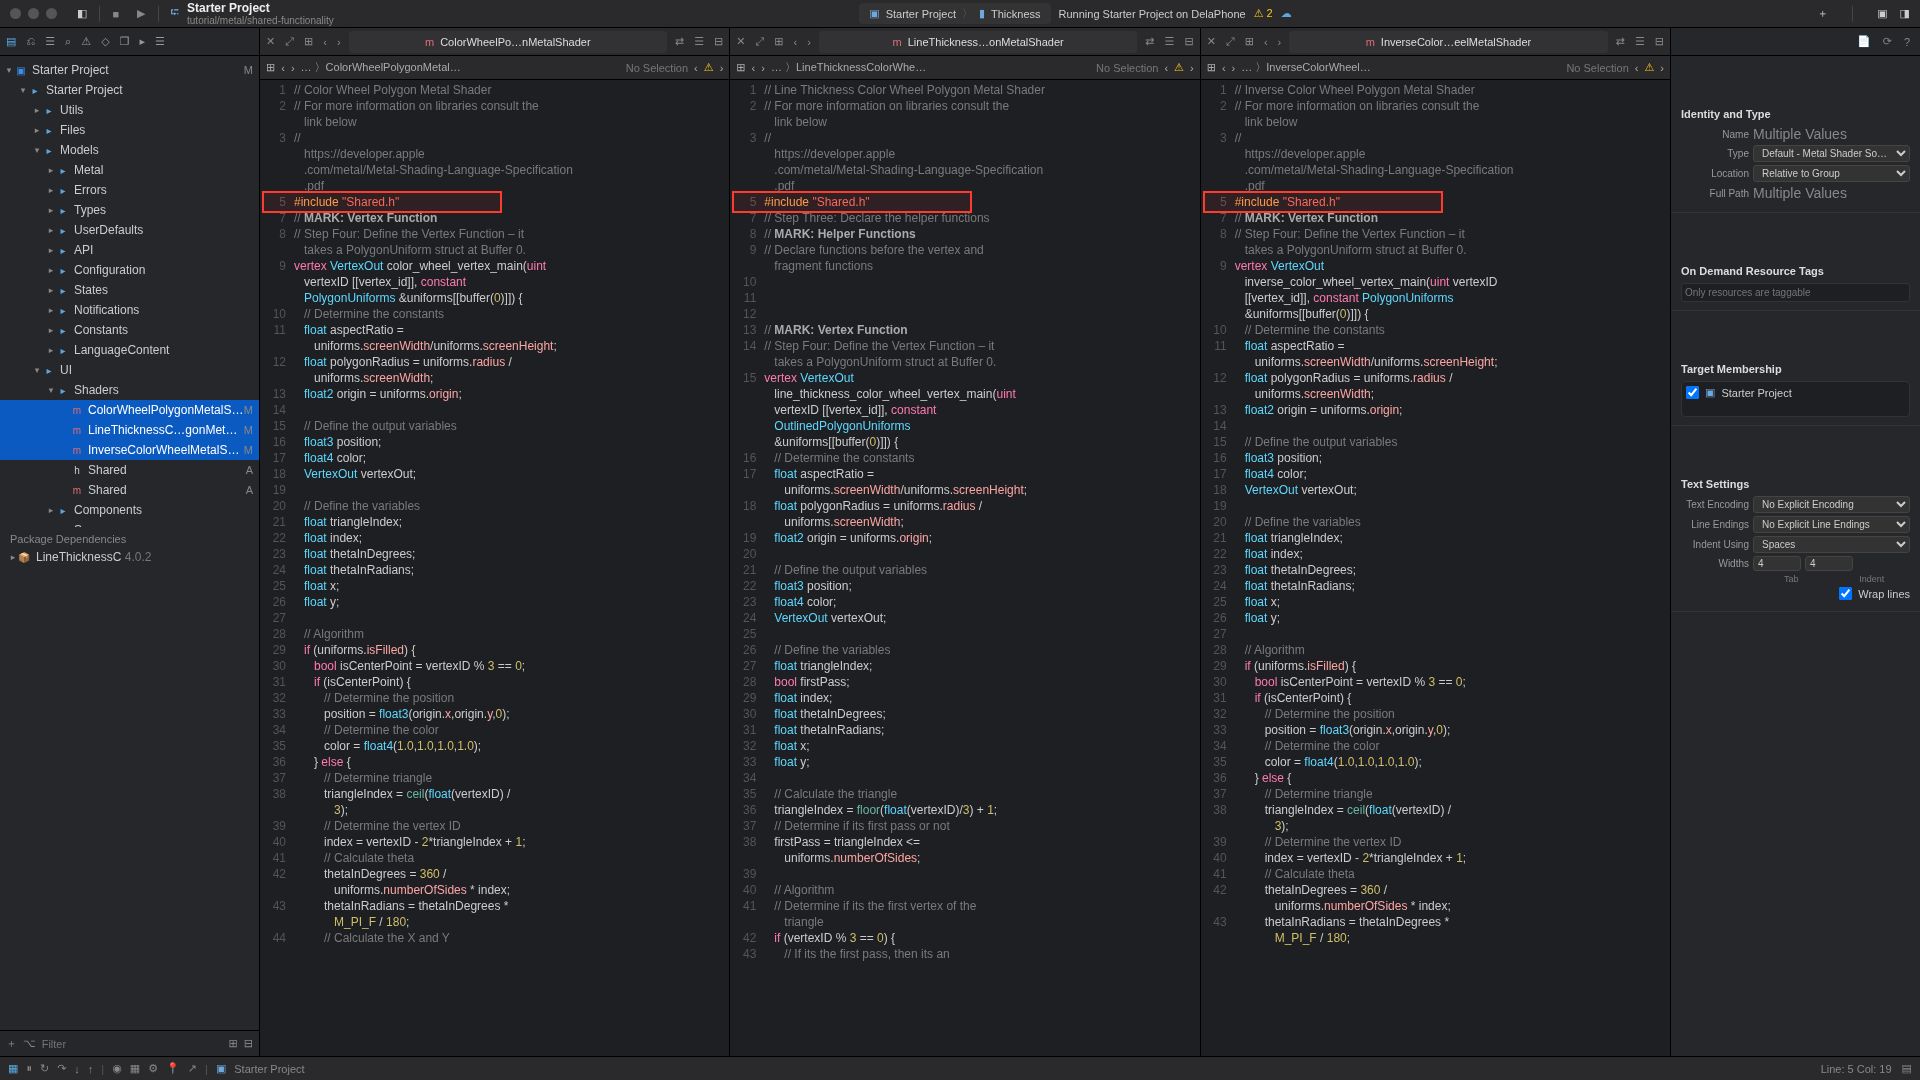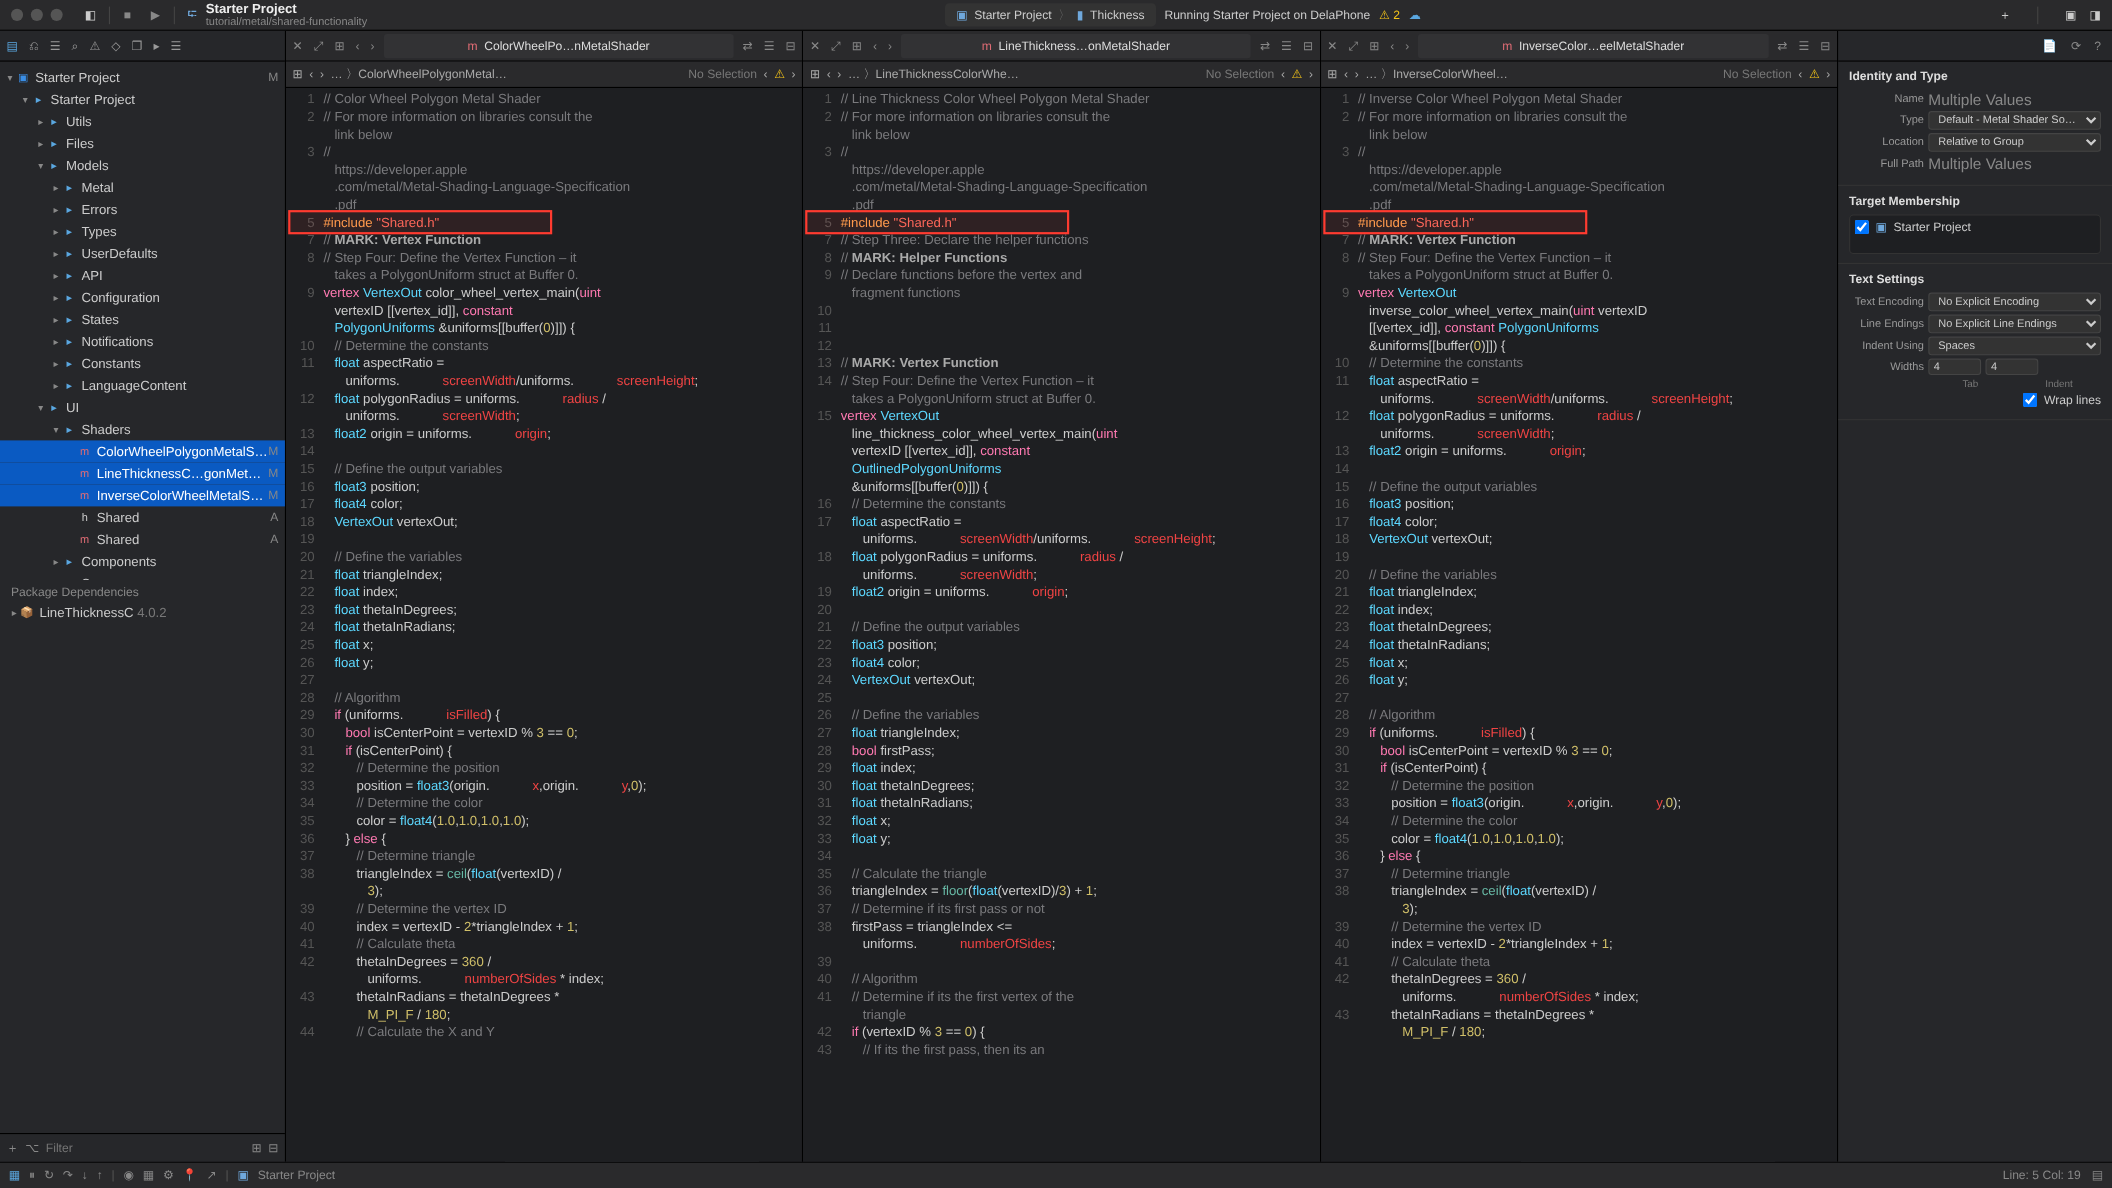--- a/index.html
+++ b/index.html
@@ -52,27 +52,27 @@
 .ln { display: flex; }
 .ln .gut { width: 34px; text-align: right; padding-right: 8px; color: #555; user-select: none; }
 .ln .src { flex: 1; white-space: pre; color: #ccc; }
 .hl-box { position: absolute; border: 2px solid #ff3b30; background: rgba(255,59,48,0.08); pointer-events: none; }
 .c-comment { color: #7a7a7d; }
 .c-keyword { color: #ff7ab2; }
 .c-string { color: #fc6a5d; }
 .c-type { color: #5dd8ff; }
 .c-func { color: #67b7a4; }
 .c-num { color: #d0bf69; }
-.c-prop { color: #ef4444; margin-left: 39px; }
+.c-prop { color: #fca5a5; }
 .c-pre { color: #ffa14f; }
 
 .inspector { width: 250px; background: #26272a; border-left: 1px solid #000; padding: 0; overflow: auto; }
 .insp-tabs { height: 28px; display: flex; align-items: center; justify-content: flex-end; padding: 0 10px; gap: 12px; color: #888; border-bottom: 1px solid #000; }
 .insp-sec { padding: 8px 10px; border-bottom: 1px solid #333; }
-.insp-sec h4 { font-size: 11px; font-weight: 600; color: #ddd; margin-bottom: 6px; }
+.insp-sec h4 { font-size: 11px; font-weight: 600; color: #ddd; margin-bottom: 6px; margin-top: 44px; }
 .insp-row { display: flex; align-items: center; margin: 3px 0; gap: 4px; }
 .insp-row label { width: 68px; text-align: right; color: #999; font-size: 10px; }
 .insp-row .val { flex: 1; font-size: 14px; color: #888; }
 .insp-row select, .insp-row input[type=text] { flex: 1; background: #333; border: 1px solid #444; color: #ccc; font-size: 10px; padding: 1px 4px; border-radius: 3px; }
 .insp-row input[type=number] { width: 48px; background: #333; border: 1px solid #444; color: #ccc; font-size: 10px; padding: 1px 4px; border-radius: 3px; }
 .tgt-box { background: #1e1f22; border: 1px solid #333; border-radius: 4px; padding: 4px; min-height: 36px; }
 .chk { display: flex; align-items: center; gap: 6px; font-size: 11px; }
 
 .debugbar { height: 24px; background: #2a2a2c; border-top: 1px solid #000; display: flex; align-items: center; padding: 0 8px; gap: 10px; color: #888; font-size: 11px; }
 .debugbar .dleft { display: flex; gap: 8px; align-items: center; }
@@ -1054,20 +1054,24 @@
           <select><option>Default - Metal Shader So…</option></select>
         </div>
       <div class="insp-row">
           <label>Location</label>
           <select><option>Relative to Group</option></select>
         </div>
       <div class="insp-row">
           <label>Full Path</label>
           <span class="val">Multiple Values</span>
         </div>
+    </div>
+    <div class="insp-sec">
+      <h4>On Demand Resource Tags</h4>
+      <input type="text" disabled="" style="width: 100%; background: rgb(30, 31, 34); border: 1px solid rgb(51, 51, 51); padding: 3px; font-size: 10px; color: rgb(102, 102, 102); border-radius: 3px;" placeholder="Only resources are taggable">
     </div>
     <div class="insp-sec">
       <h4>Target Membership</h4>
       <div class="tgt-box">
         <div class="chk">
             <input type="checkbox" checked="" style="">
             <span style="color:#6fa8dc">▣</span>
             <span>Starter Project</span>
           </div>
       </div>

